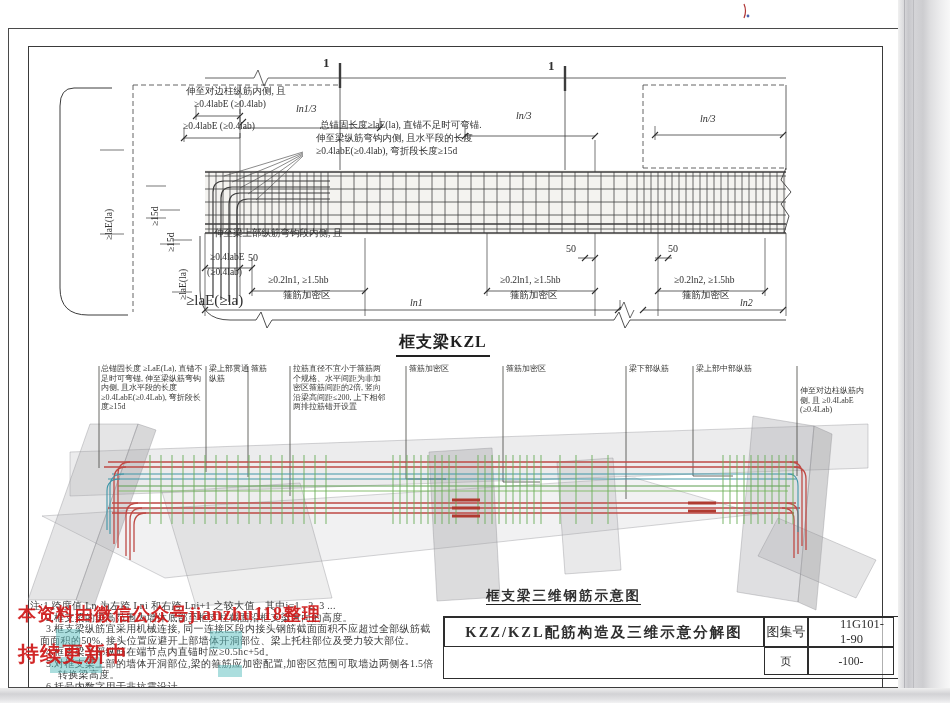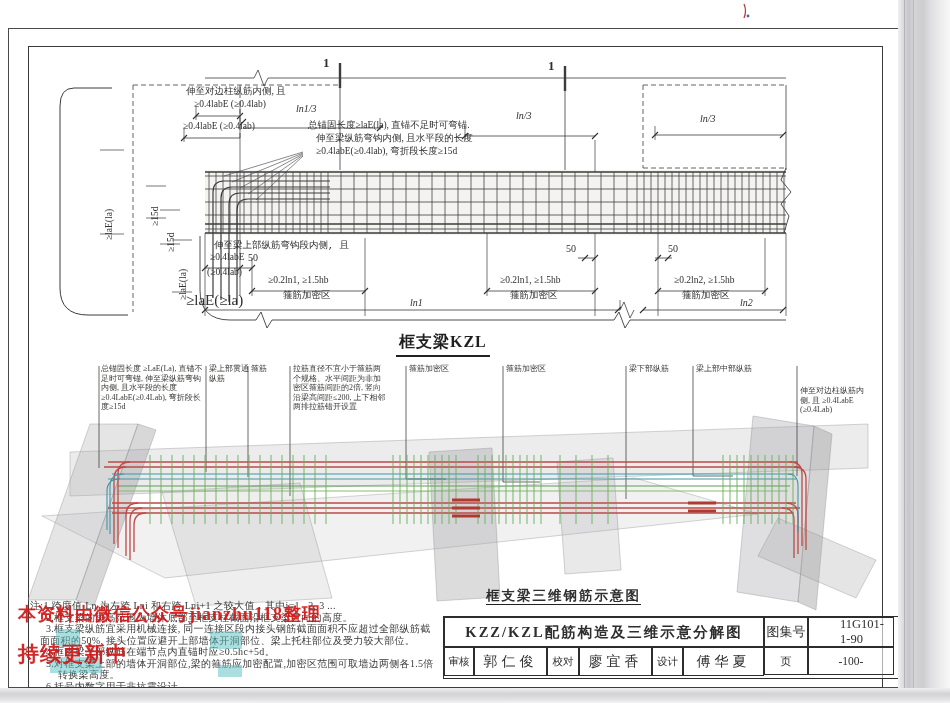--- a/index.html
+++ b/index.html
@@ -108,31 +108,31 @@
         <path stroke="#6aae59" stroke-width="1" stroke-opacity="0.9" d="M150 455V524M161 455V524M172 455V524M183 455V524M194 455V524M205 455V524M216 455V524M227 455V524M238 455V524M249 455V524M260 455V524M271 455V524M282 455V524M293 455V524M304 455V524M315 455V524M326 455V524M393 455V524M400 455V524M407 455V524M414 455V524M421 455V524M428 455V524M435 455V524M442 455V524M449 455V524M456 455V524M478 455V524M485 455V524M492 455V524M499 455V524M506 455V524M513 455V524M520 455V524M527 455V524M534 455V524M541 455V524M560 455V524M576 455V524M592 455V524M608 455V524M723 455V524M730 455V524M737 455V524M744 455V524M751 455V524M758 455V524M765 455V524M772 455V524M779 455V524M786 455V524M793 455V524"></path>
 
         <path d="M452 500H480M452 508H480M452 516H480M688 503H716M688 511H716" stroke="#b03a30" stroke-width="3"></path>
       </g>
     </g>
   </svg>
 
   <div class="lb" style="left:186px;top:86px;font-size:9.5px;">伸至对边柱纵筋内侧, 且</div>
   <div class="lb" style="left:194px;top:99px;font-size:9.5px;">≥0.4labE (≥0.4lab)</div>
   <div class="lb" style="left:183px;top:121px;font-size:9.5px;">≥0.4labE (≥0.4lab)</div>
-  <div class="lb" style="left:308px;top:120px;font-size:9.5px;">总锚固长度≥laE(la), 直锚不足时可弯锚.</div>
+  <div class="lb" style="left:320px;top:120px;font-size:9.5px;">总锚固长度≥laE(la), 直锚不足时可弯锚.</div>
   <div class="lb" style="left:316px;top:133px;font-size:9.5px;">伸至梁纵筋弯钩内侧, 且水平段的长度</div>
   <div class="lb" style="left:316px;top:146px;font-size:9.5px;">≥0.4labE(≥0.4lab), 弯折段长度≥15d</div>
   <div class="lb" style="left:296px;top:103px;font-size:10px;font-style:italic;">ln1/3</div>
   <div class="lb" style="left:516px;top:110px;font-size:10px;font-style:italic;">ln/3</div>
   <div class="lb" style="left:700px;top:113px;font-size:10px;font-style:italic;">ln/3</div>
   <div class="lb rot" style="left:104px;top:240px;font-size:9.5px;">≥laE(la)</div>
   <div class="lb rot" style="left:150px;top:226px;font-size:9.5px;">≥15d</div>
   <div class="lb rot" style="left:166px;top:252px;font-size:9.5px;">≥15d</div>
   <div class="lb rot" style="left:178px;top:300px;font-size:9.5px;">≥laE(la)</div>
-  <div class="lb" style="left:214px;top:241px;font-size:9.5px;font-family:Liberation Mono, monospace;">伸至梁上部纵筋弯钩段内侧, 且</div>
+  <div class="lb" style="left:214px;top:228px;font-size:9.5px;">伸至梁上部纵筋弯钩段内侧, 且</div>
   <div class="lb" style="left:210px;top:252px;font-size:9.5px;">≥0.4labE</div>
   <div class="lb" style="left:248px;top:252px;font-size:10px;">50</div>
   <div class="lb" style="left:207px;top:267px;font-size:9.5px;">(≥0.4lab)</div>
   <div class="lb" style="left:186px;top:292px;font-size:15px;">≥laE(≥la)</div>
   <div class="lb" style="left:268px;top:275px;font-size:9.5px;">≥0.2ln1, ≥1.5hb</div>
   <div class="lb" style="left:283px;top:290px;font-size:9.5px;">箍筋加密区</div>
   <div class="lb" style="left:500px;top:275px;font-size:9.5px;">≥0.2ln1, ≥1.5hb</div>
   <div class="lb" style="left:510px;top:290px;font-size:9.5px;">箍筋加密区</div>
   <div class="lb" style="left:566px;top:243px;font-size:10px;">50</div>
   <div class="lb" style="left:668px;top:243px;font-size:10px;">50</div>
@@ -175,28 +175,20 @@
 
   <div class="wm" style="left:18px;top:602px;font-size:18px;">本资料由微信公众号jianzhu118整理</div>
   <div class="wm" style="left:18px;top:640px;font-size:21px;">持续更新中</div>
 
   <div class="tb">
     <div class="cell" style="font-size:14.5px;font-weight:bold;letter-spacing:2px;">KZZ/KZL配筋构造及三维示意分解图</div>
     <div class="cell" style="font-size:13px;">图集号</div>
     <div class="cell" style="font-size:12.5px;padding-left:31px;">11G101-1-90</div>
     <div class="cell" style="grid-column:2;grid-row:2;font-size:11px;">页</div>
     <div class="cell" style="grid-column:3;grid-row:2;font-size:11.5px;">-100-</div>
-    <div class="r2">
-      <div class="cell" style="font-size:10.5px;">审核</div>
-      <div class="cell" style="font-size:14px;letter-spacing:4px;">郭仁俊</div>
-      <div class="cell" style="font-size:10.5px;">校对</div>
-      <div class="cell" style="font-size:14px;letter-spacing:4px;">廖宜香</div>
-      <div class="cell" style="font-size:10.5px;">设计</div>
-      <div class="cell" style="font-size:14px;letter-spacing:4px;">傅华夏</div>
-    </div>
   </div>
 
   <div style="position:absolute;left:898px;top:0;width:52px;height:703px;
               background:linear-gradient(90deg,#f0f0f0 0%,#e0e0e2 8%,#c7c7cb 20%,#d4d4d7 32%,#cdcdd0 48%,#dedee0 62%,#ededee 82%,#f8f8f8 100%);"></div>
   <div style="position:absolute;left:904px;top:0;width:1px;height:703px;background:#b3b3b8;"></div>
   <div style="position:absolute;left:913px;top:0;width:1px;height:703px;background:#bcbcc0;"></div>
   <div style="position:absolute;left:0;top:688px;width:950px;height:15px;
               background:linear-gradient(180deg,#efefef 0%,#d2d2d5 40%,#e2e2e4 75%,#f3f3f4 100%);"></div>
 
 </div>

